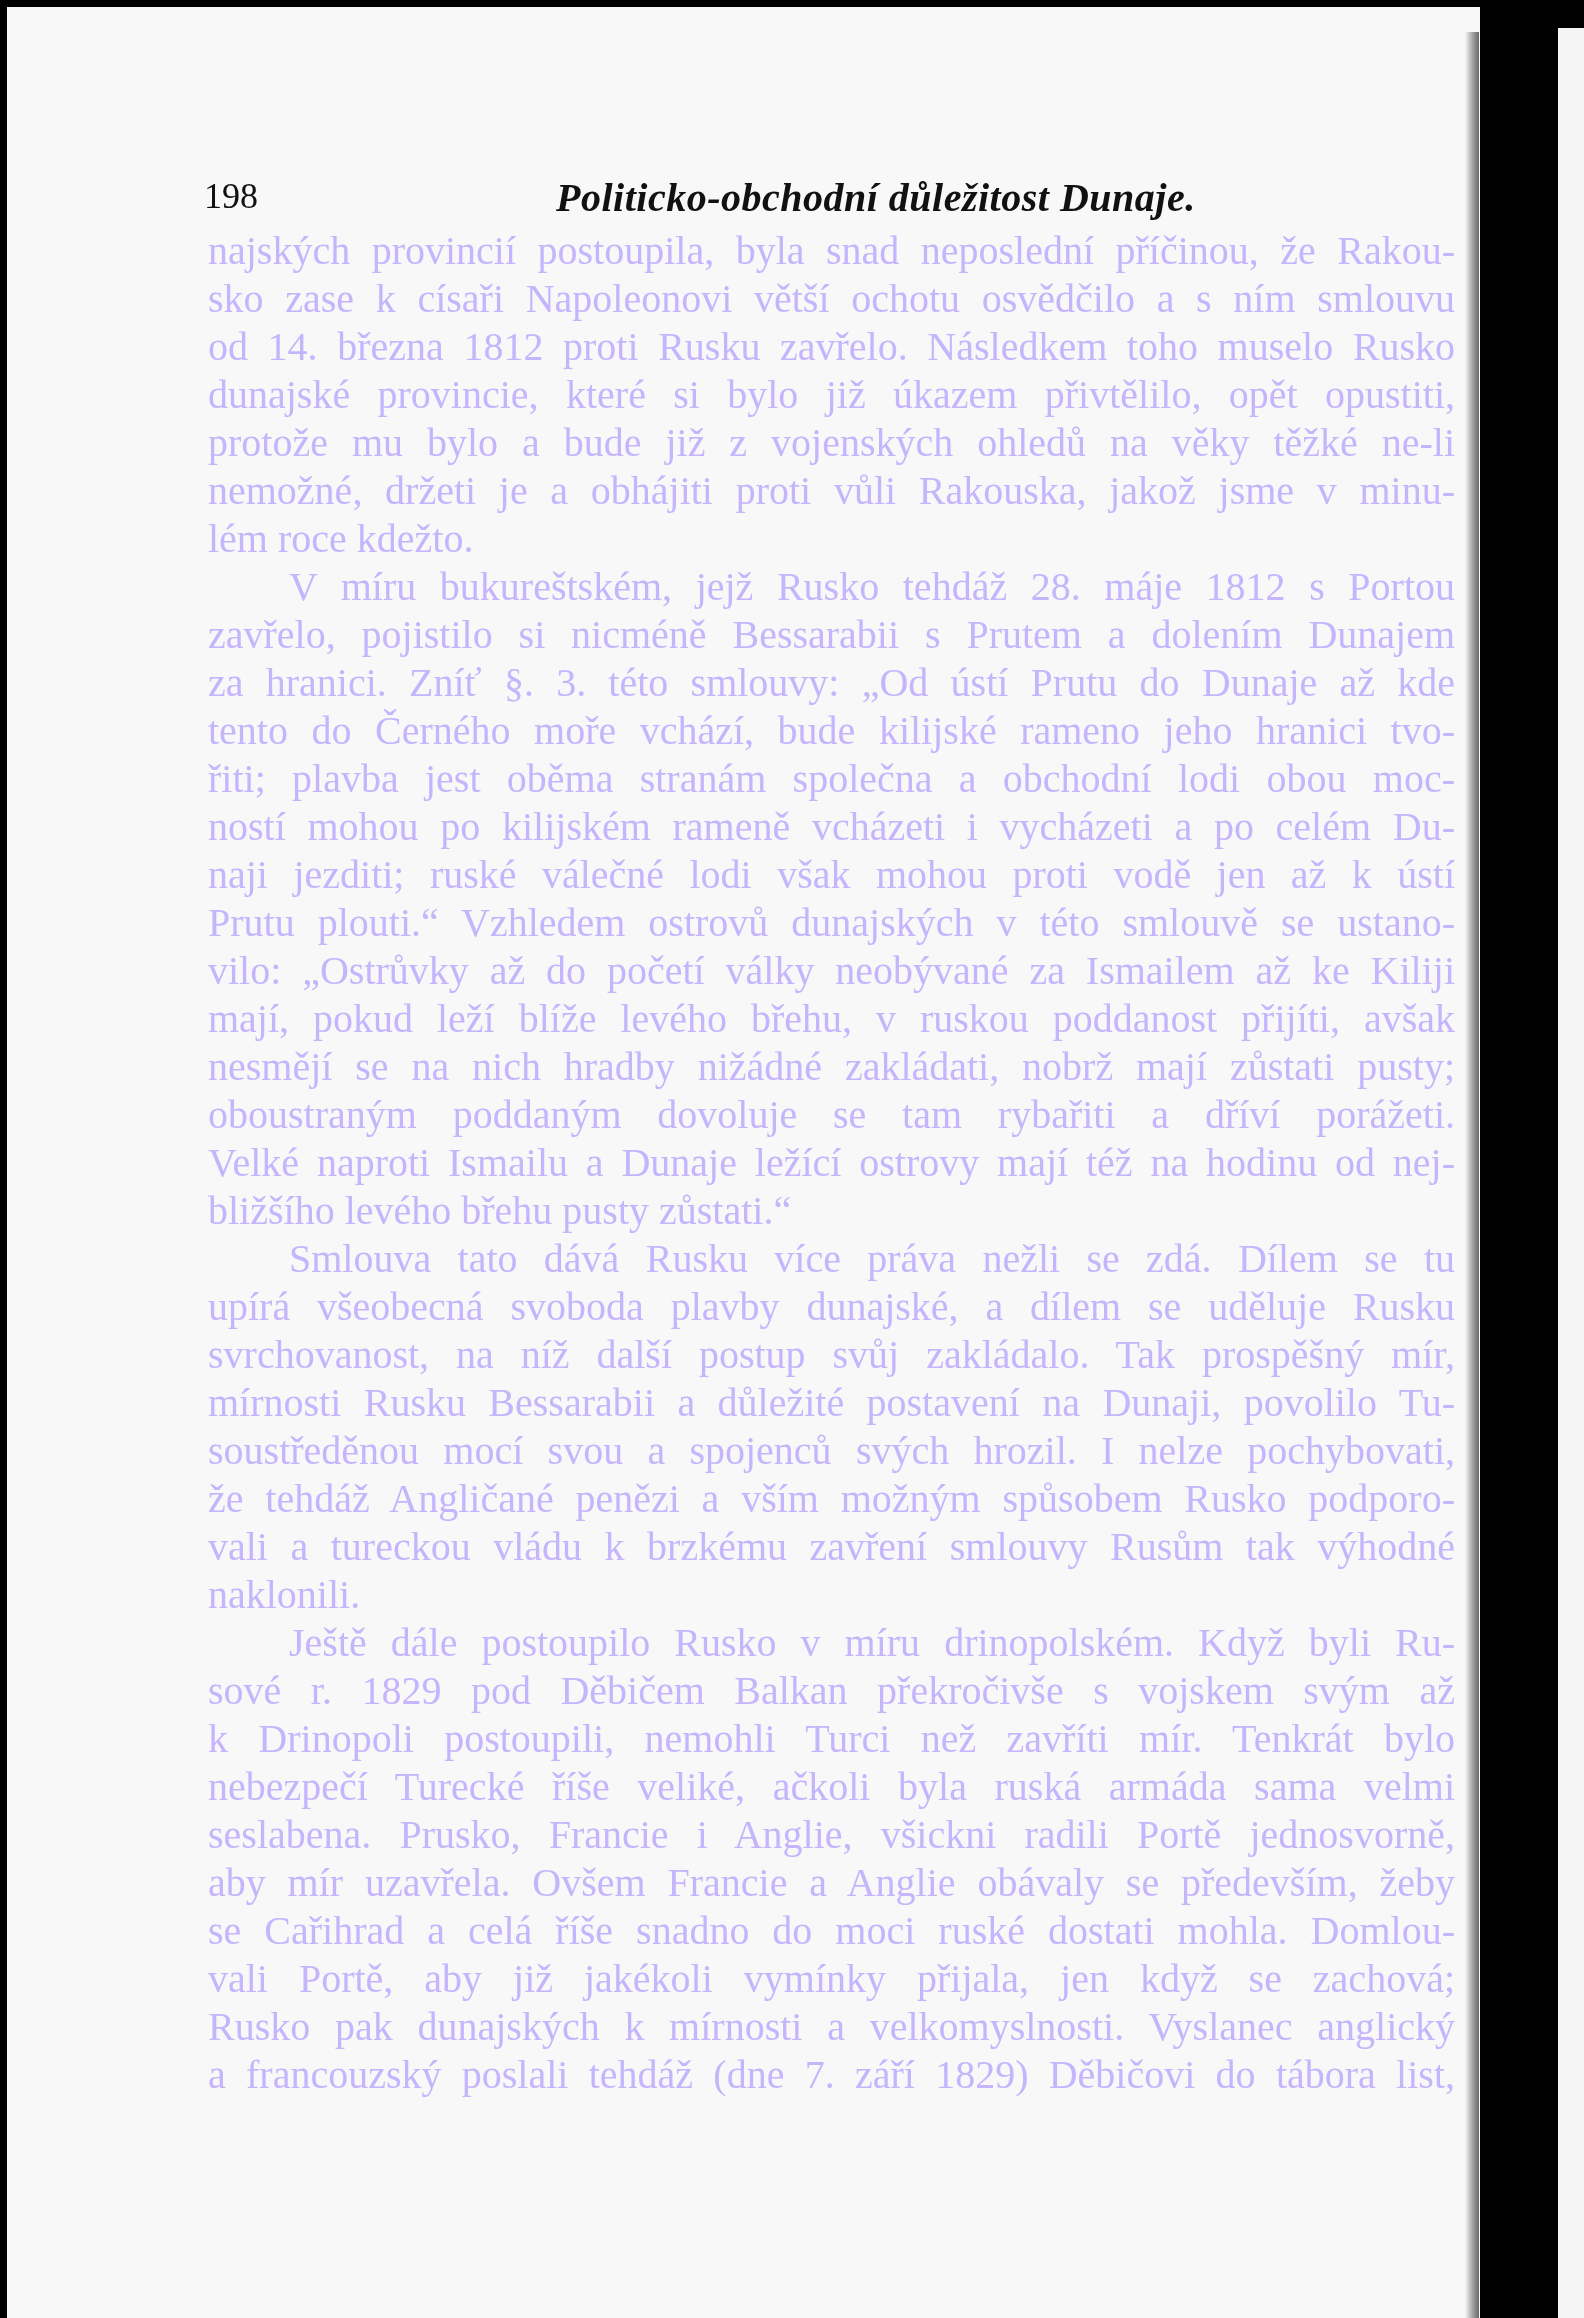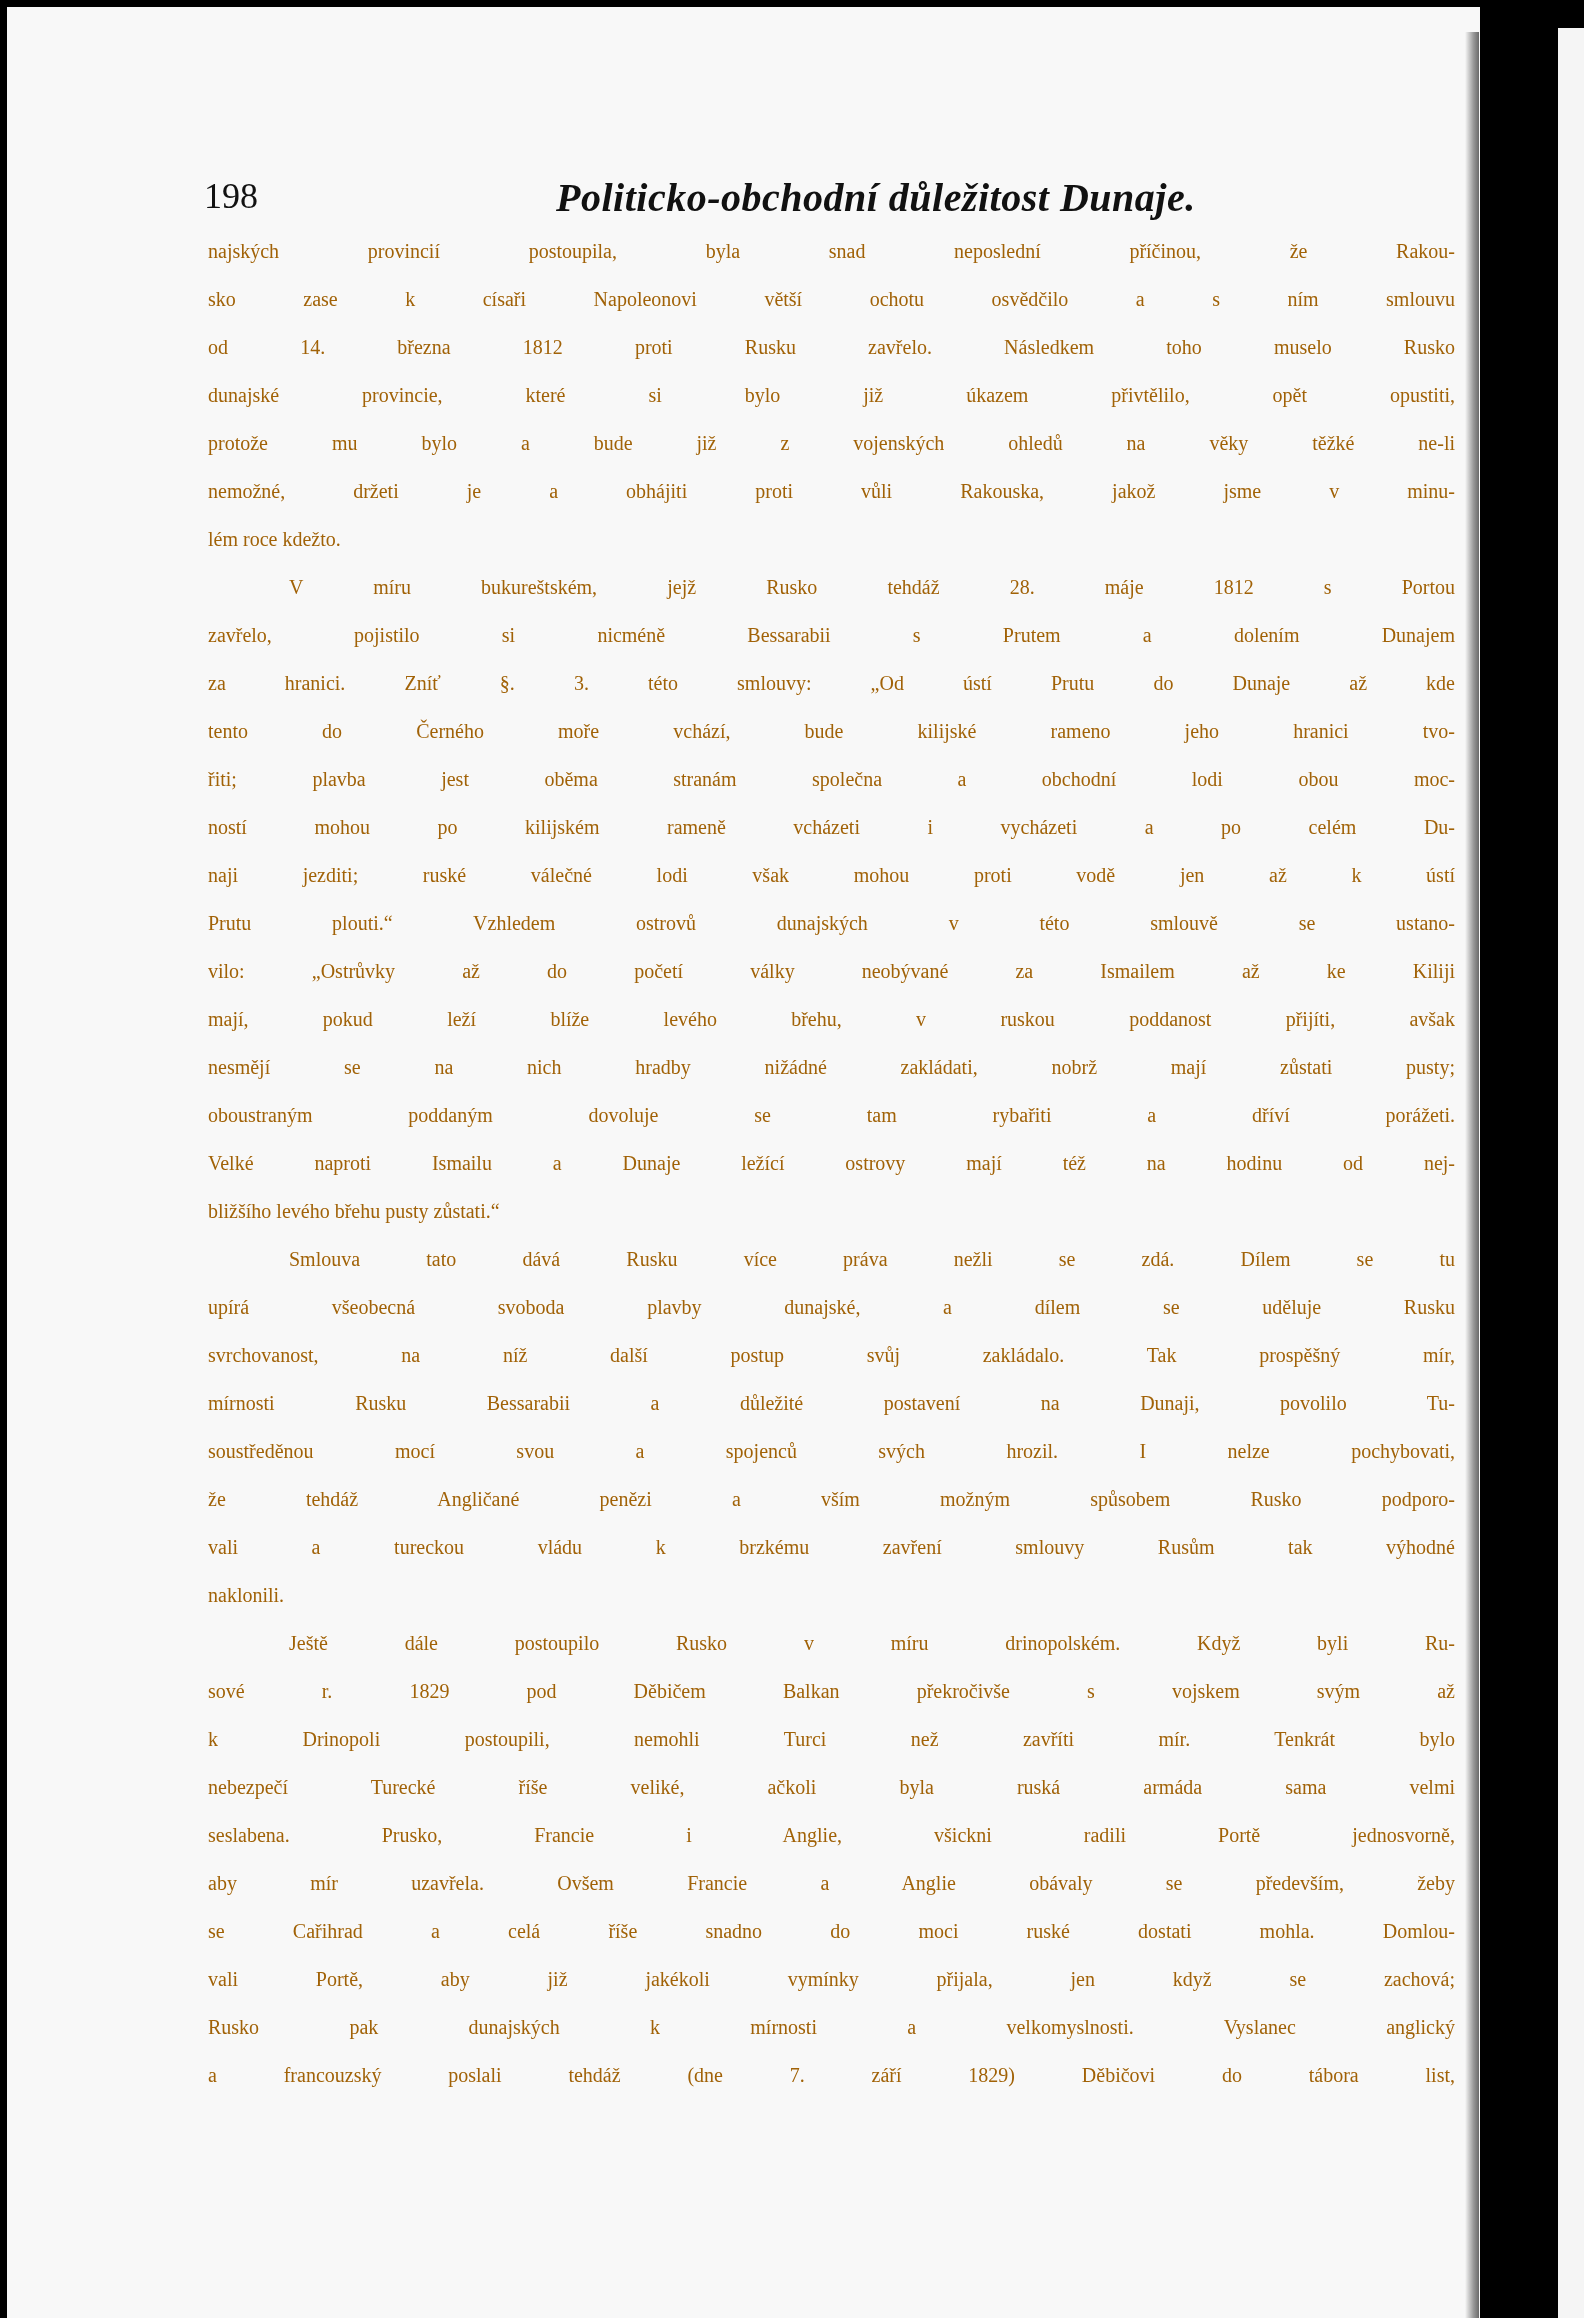--- a/index.html
+++ b/index.html
@@ -39,23 +39,23 @@
     position: absolute; left: 352px; top: 1.9px;
     font-size: 40px; line-height: 46px;
     font-style: italic; font-weight: bold;
     letter-spacing: 0.5px;
   }
   .body-text {
     position: absolute;
     left: 208px; top: 227px;
     width: 1247px;
     font-family: "Liberation Serif", serif;
-    font-size: 20px;
+    font-size: 40px;
     line-height: 48px;
-    color: #a16207;
+    color: #c4b5fd;
   }
   .line {
     display: block;
     white-space: nowrap;
     text-align: justify;
     text-align-last: justify;
     height: 48px;
     overflow: visible;
   }
   .line.last { text-align-last: left; }

